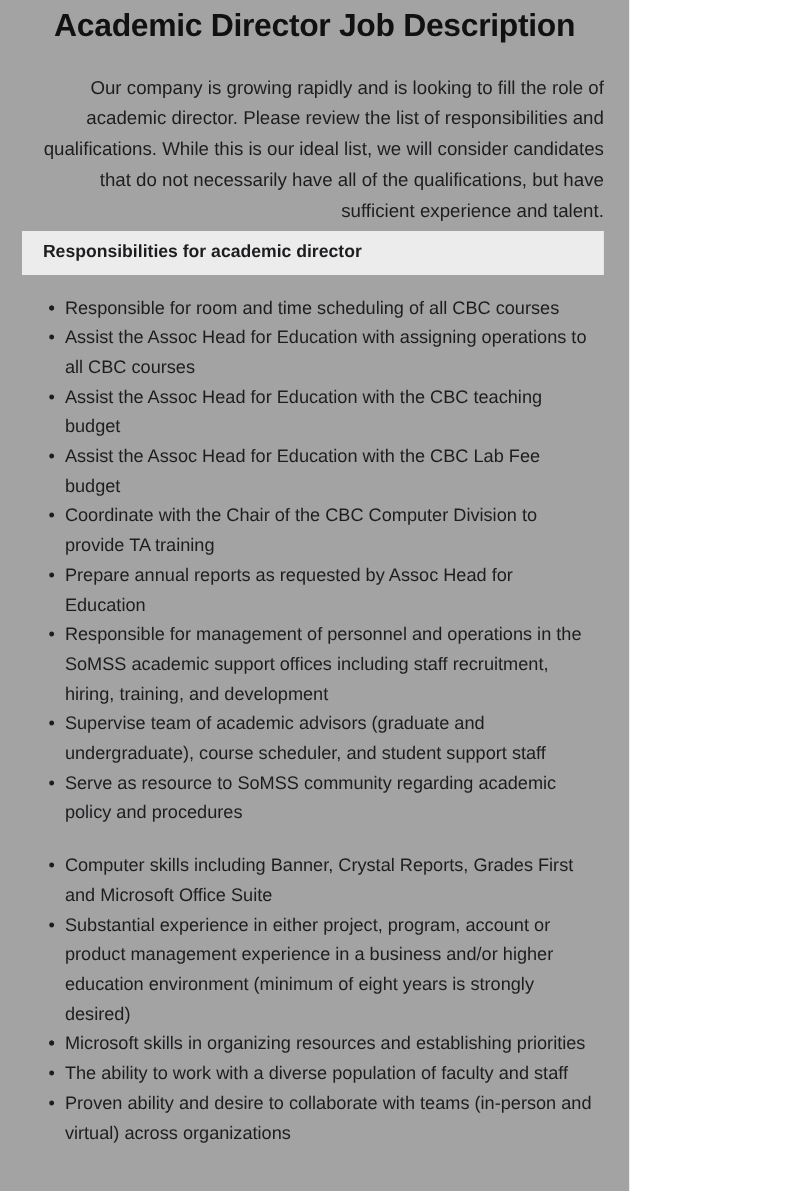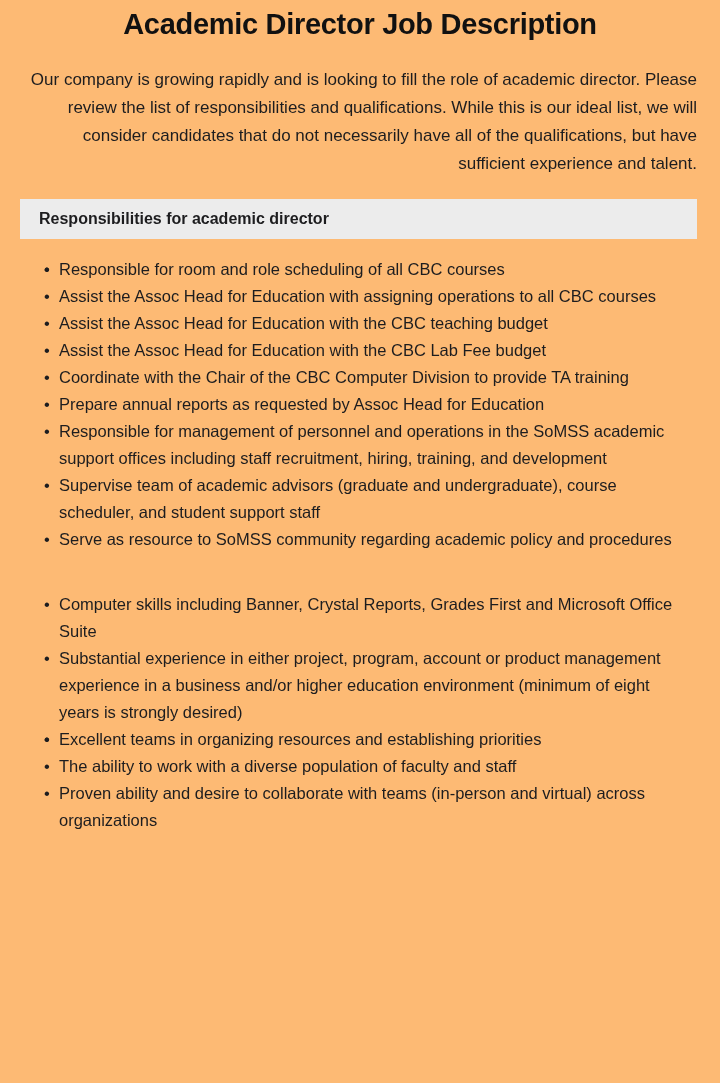--- a/index.html
+++ b/index.html
@@ -8,46 +8,46 @@
     background: #ffffff;
   }
   body {
     width: 720px;
     height: 1083px;
     font-family: "Liberation Sans", sans-serif;
     color: #1d1d1f;
     overflow: hidden;
   }
   .page {
-    width: 720px;
+    width: 572px;
     min-height: 1083px;
     box-sizing: border-box;
     padding: 0;
-    background: #fdba74;
+    background: #a3a3a3;
   }
   .doc-title {
     font-size: 29px;
     font-weight: bold;
     text-align: center;
     letter-spacing: -0.3px;
     color: #111111;
     margin: 0;
     padding: 4px 20px 0 20px;
     line-height: 40px;
   }
   .intro {
     font-size: 17px;
     line-height: 28px;
     color: #1d1d1f;
     margin: 0;
     padding: 22px 23px 0 21px;
     text-align: right;
   }
   .section {
-    margin-top: 21px;
+    margin-top: 4px;
   }
   .section-header {
     background: #ececec;
     margin: 0 23px 0 20px;
     padding: 10px 0 10px 19px;
     font-size: 16px;
     font-weight: bold;
     color: #1d1d1f;
     line-height: 20px;
   }
@@ -83,36 +83,36 @@
 <div class="page">
 
   <h1 class="doc-title">Academic Director Job Description</h1>
 
   <p class="intro">Our company is growing rapidly and is looking to fill the role of academic director. Please review the list of responsibilities and qualifications. While this is our ideal list, we will consider candidates that do not necessarily have all of the qualifications, but have sufficient experience and talent.</p>
 
   <div class="section section-responsibilities">
     <div class="section-header">Responsibilities for academic director</div>
     <ul class="section-list">
         <li><span class="bullet">•</span></li>
-        <li><span class="bullet">•</span><span>Responsible for room and role scheduling of all CBC courses</span></li>
+        <li><span class="bullet">•</span><span>Responsible for room and time scheduling of all CBC courses</span></li>
         <li><span class="bullet">•</span><span>Assist the Assoc Head for Education with assigning operations to all CBC courses</span></li>
         <li><span class="bullet">•</span><span>Assist the Assoc Head for Education with the CBC teaching budget</span></li>
         <li><span class="bullet">•</span><span>Assist the Assoc Head for Education with the CBC Lab Fee budget</span></li>
         <li><span class="bullet">•</span><span>Coordinate with the Chair of the CBC Computer Division to provide TA training</span></li>
         <li><span class="bullet">•</span><span>Prepare annual reports as requested by Assoc Head for Education</span></li>
         <li><span class="bullet">•</span><span>Responsible for management of personnel and operations in the SoMSS academic support offices including staff recruitment, hiring, training, and development</span></li>
         <li><span class="bullet">•</span><span>Supervise team of academic advisors (graduate and undergraduate), course scheduler, and student support staff</span></li>
         <li><span class="bullet">•</span><span>Serve as resource to SoMSS community regarding academic policy and procedures</span></li>
       </ul>
   </div>
 
   <div class="section section-qualifications">
     <ul class="section-list">
         <li><span class="bullet">•</span><span>Computer skills including Banner, Crystal Reports, Grades First and Microsoft Office Suite</span></li>
         <li><span class="bullet">•</span><span>Substantial experience in either project, program, account or product management experience in a business and/or higher education environment (minimum of eight years is strongly desired)</span></li>
         <li><span class="bullet">•</span></li>
-        <li><span class="bullet">•</span><span>Excellent teams in organizing resources and establishing priorities</span></li>
+        <li><span class="bullet">•</span><span>Microsoft skills in organizing resources and establishing priorities</span></li>
         <li><span class="bullet">•</span><span>The ability to work with a diverse population of faculty and staff</span></li>
         <li><span class="bullet">•</span><span>Proven ability and desire to collaborate with teams (in-person and virtual) across organizations</span></li>
       </ul>
   </div>
 
 </div>
 
 </body></html>

